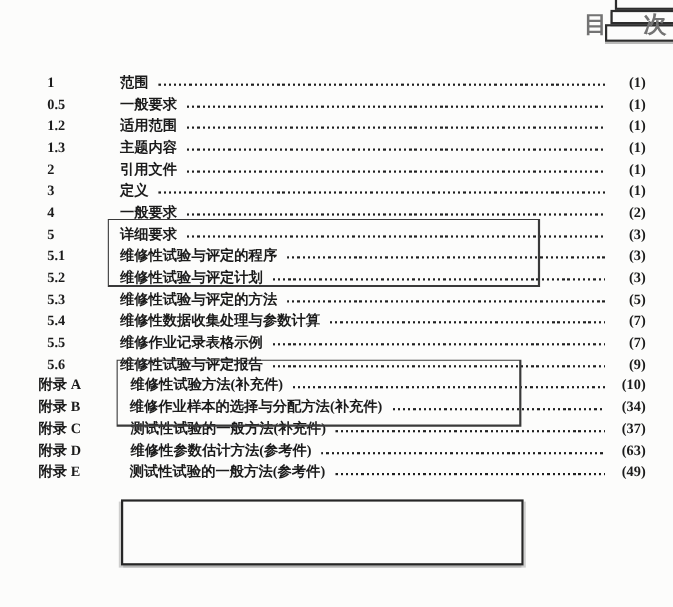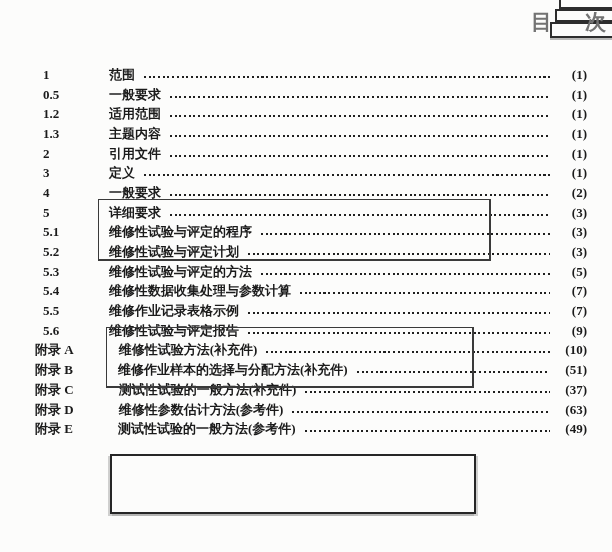--- a/index.html
+++ b/index.html
@@ -176,21 +176,21 @@
     <span class="num">附录 A</span>
     <span class="entry-title">维修性试验方法(补充件)</span>
     <span class="leader"></span>
     <span class="page-num">(10)</span>
   </div>
 
   <div class="row appendix">
     <span class="num">附录 B</span>
     <span class="entry-title">维修作业样本的选择与分配方法(补充件)</span>
     <span class="leader"></span>
-    <span class="page-num">(51)</span>
+    <span class="page-num">(34)</span>
   </div>
 
   <div class="row appendix">
     <span class="num">附录 C</span>
     <span class="entry-title">测试性试验的一般方法(补充件)</span>
     <span class="leader"></span>
     <span class="page-num">(37)</span>
   </div>
 
   <div class="row appendix">

